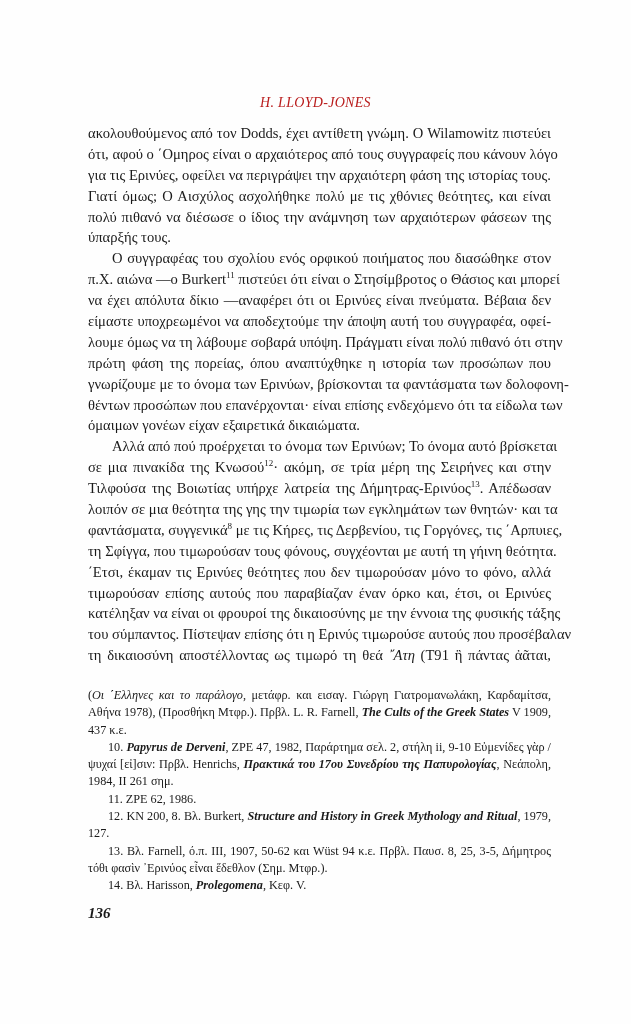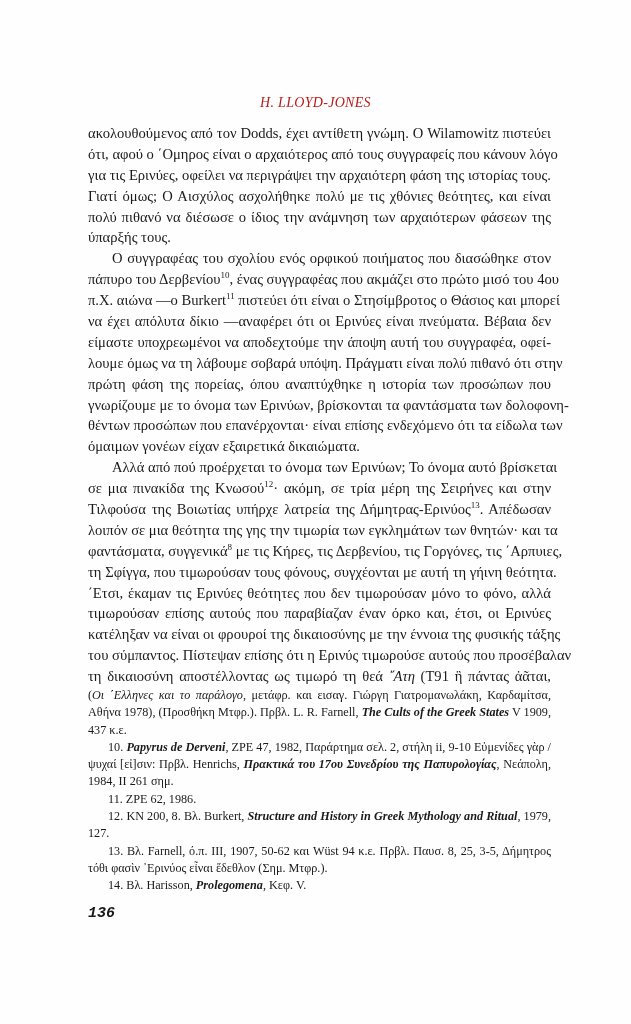--- a/index.html
+++ b/index.html
@@ -29,21 +29,21 @@
       position: absolute; left: 88px; top: 687px; width: 463px;
       font-family: "Liberation Serif", serif; font-size: 12.2px; line-height: 17.3px;
     }
     .fn-line { display: block; white-space: nowrap; text-align: justify; text-align-last: justify; height: 17.3px; }
     .fn-line.last { text-align-last: left; }
     .fn-line.indent { padding-left: 20px; }
     .it { font-style: italic; margin-top: 12px; }
     .bi { font-style: italic; font-weight: bold; }
     .page-number {
       position: absolute; left: 88px; top: 905px;
-      font-family: Liberation Mono, monospace; font-style: italic; font-weight: bold; font-size: 15px;
+      font-family: Liberation Serif, serif; font-style: italic; font-weight: bold; font-size: 15px;
     }
   </style>
 </head>
 <body>
 
 <div class="page">
 
   <div class="running-head">H. LLOYD-JONES</div>
 
   <div class="body-text">
@@ -52,21 +52,20 @@
       <span class="line">ακολουθούμενος από τον Dodds, έχει αντίθετη γνώμη. Ο Wilamowitz πιστεύει</span>
       <span class="line">ότι, αφού ο ΄Ομηρος είναι ο αρχαιότερος από τους συγγραφείς που κάνουν λόγο</span>
       <span class="line">για τις Ερινύες, οφείλει να περιγράψει την αρχαιότερη φάση της ιστορίας τους.</span>
       <span class="line">Γιατί όμως; Ο Αισχύλος ασχολήθηκε πολύ με τις χθόνιες θεότητες, και είναι</span>
       <span class="line">πολύ πιθανό να διέσωσε ο ίδιος την ανάμνηση των αρχαιότερων φάσεων της</span>
       <span class="line last">ύπαρξής τους.</span>
     </div>
 
     <div>
       <span class="line indent">Ο συγγραφέας του σχολίου ενός ορφικού ποιήματος που διασώθηκε στον</span>
-      <span class="line"><span>πάπυρο του Δερβενίου</span><sup>10</sup><span>, ένας συγγραφέας που ακμάζει στο πρώτο μισό του 4ου</span></span>
       <span class="line"><span>π.Χ. αιώνα —ο Burkert</span><sup>11</sup><span> πιστεύει ότι είναι ο Στησίμβροτος ο Θάσιος και μπορεί</span></span>
       <span class="line">να έχει απόλυτα δίκιο —αναφέρει ότι οι Ερινύες είναι πνεύματα. Βέβαια δεν</span>
       <span class="line">είμαστε υποχρεωμένοι να αποδεχτούμε την άποψη αυτή του συγγραφέα, οφεί-</span>
       <span class="line">λουμε όμως να τη λάβουμε σοβαρά υπόψη. Πράγματι είναι πολύ πιθανό ότι στην</span>
       <span class="line">πρώτη φάση της πορείας, όπου αναπτύχθηκε η ιστορία των προσώπων που</span>
       <span class="line">γνωρίζουμε με το όνομα των Ερινύων, βρίσκονται τα φαντάσματα των δολοφονη-</span>
       <span class="line">θέντων προσώπων που επανέρχονται· είναι επίσης ενδεχόμενο ότι τα είδωλα των</span>
       <span class="line last">όμαιμων γονέων είχαν εξαιρετικά δικαιώματα.</span>
     </div>
 

